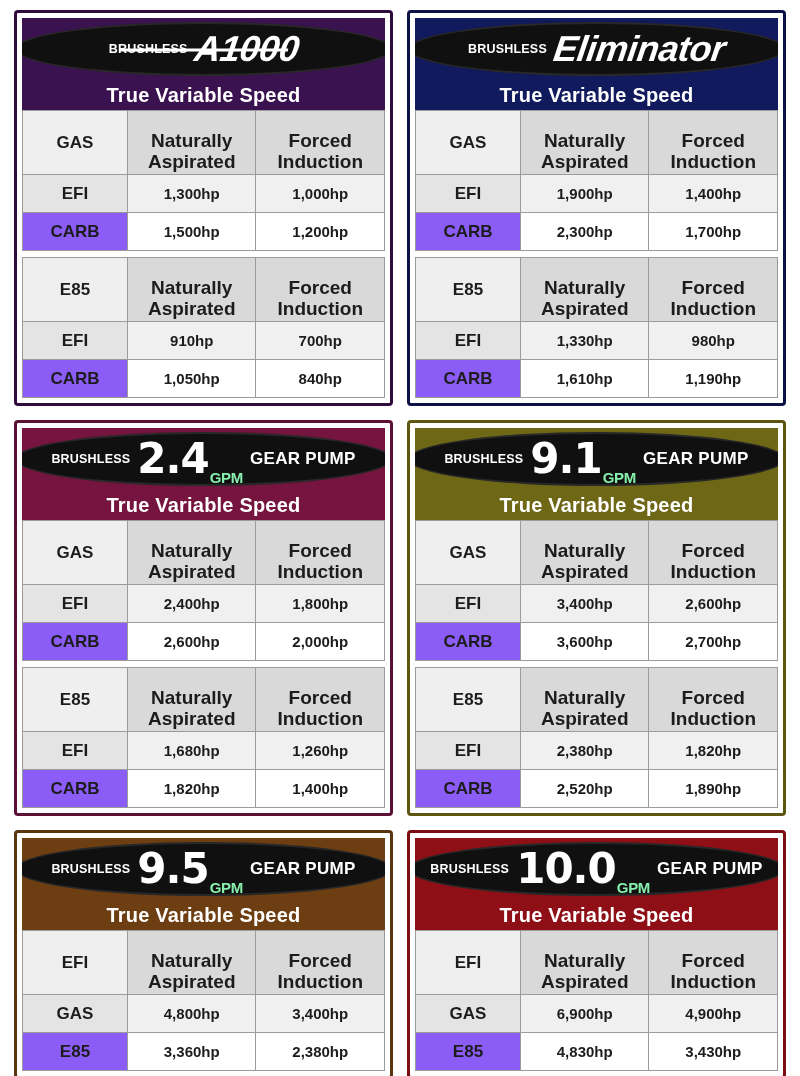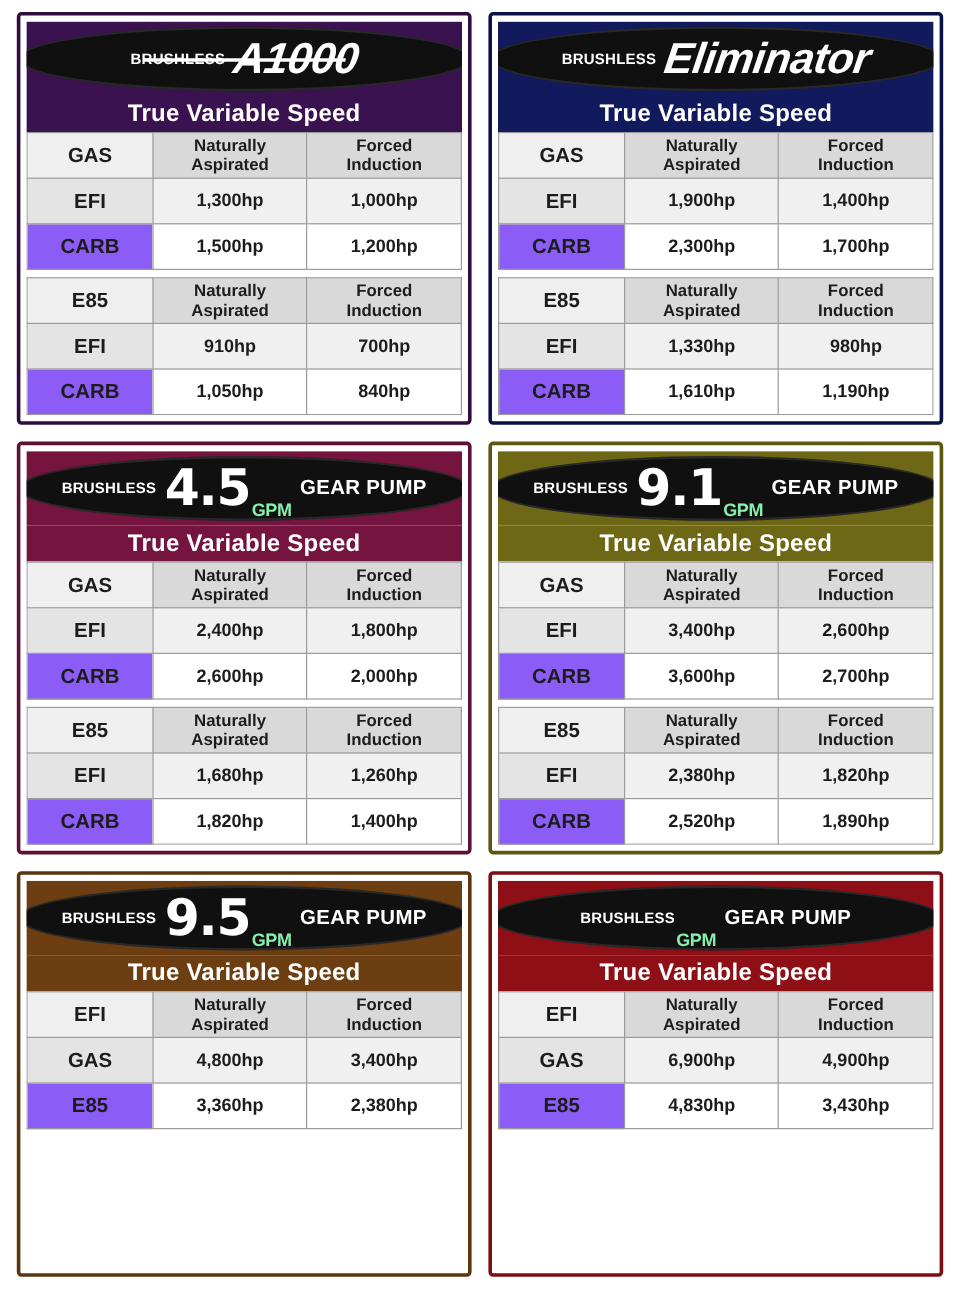--- a/index.html
+++ b/index.html
@@ -146,24 +146,24 @@
     font-weight: bold;
     color: #1c1c1c;
   }
   .tbl td.head-label {
     background: #efefef;
     font-size: 17px;
     width: 29%;
   }
   .tbl td.head-cell {
     background: #d9d9d9;
-    font-size: 14px;
+    font-size: 19px;
     line-height: 1.08;
     font-weight: bold;
-    padding-top: 2px;
+    padding-top: 20px;
     padding-bottom: 2px;
   }
   .tbl td.row-label {
     background: #8b5cf6;
     font-size: 17px;
   }
   .tbl td.val {
     background: #ffffff;
     font-size: 15px;
   }
@@ -311,21 +311,21 @@
       </div>
     </div>
   </div>
 
   <div class="card c2">
     <div class="card-inner">
       <div class="logo-band">
         <div class="logo-ellipse"></div>
         <div class="logo-content">
           <span class="brushless">BRUSHLESS</span>
-          <span class="model-num">4.5</span>
+          <span class="model-num">2.4</span>
           <span class="gpm-badge">GPM</span>
           <span class="gearpump">GEAR PUMP</span>
         </div>
       </div>
       <div class="subtitle">True Variable Speed</div>
       <div class="table-wrap">
         <table class="tbl">
           <tbody>
               <tr>
             <td class="head-label">GAS</td>
@@ -455,20 +455,21 @@
       </div>
     </div>
   </div>
 
   <div class="card c5">
     <div class="card-inner">
       <div class="logo-band">
         <div class="logo-ellipse"></div>
         <div class="logo-content">
           <span class="brushless">BRUSHLESS</span>
+          <span class="model-num">10.0</span>
           <span class="gpm-badge">GPM</span>
           <span class="gearpump">GEAR PUMP</span>
         </div>
       </div>
       <div class="subtitle">True Variable Speed</div>
       <div class="table-wrap">
         <table class="tbl">
           <tbody>
               <tr>
             <td class="head-label">EFI</td>

